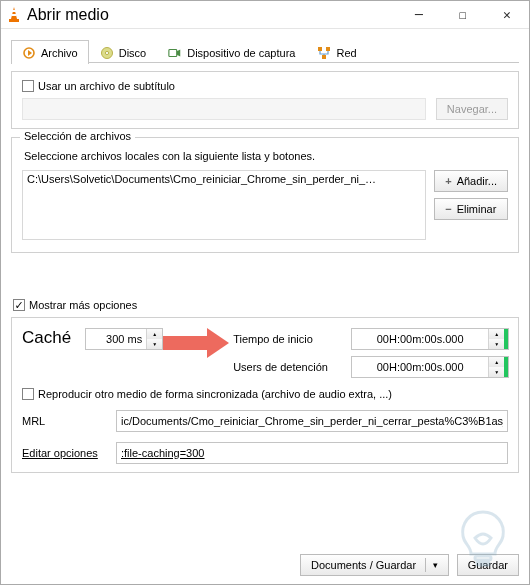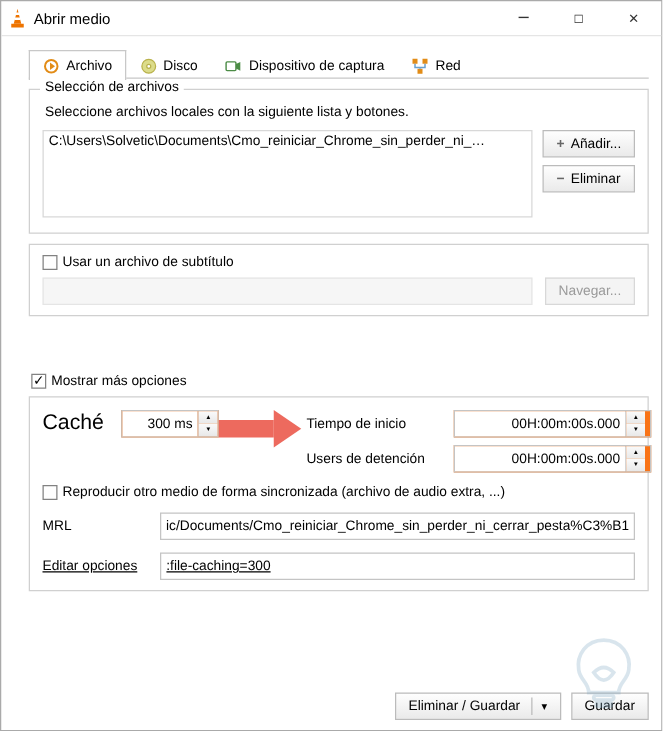--- a/index.html
+++ b/index.html
@@ -2,24 +2,24 @@
 <html><head>
 <meta charset="utf-8">
 <style>
   * { box-sizing: border-box; }
   html,body { margin:0; padding:0; font-family:"Segoe UI",Tahoma,sans-serif; font-size:11px; color:#000; background:#fff; }
   .window { width:530px; height:585px; border:1px solid #aaa; position:relative; background:#fff; }
   
   .titlebar { height:28px; display:flex; align-items:center; padding-left:6px; border-bottom:1px solid #e5e5e5; }
   .vlc-cone { width:14px; height:16px; margin-right:6px; position:relative; }
   .vlc-cone svg { display:block; }
-  .title-text { flex:1; font-size:12px; }
+  .title-text { flex:1; font-size:16px; }
   .winbtn { width:44px; height:28px; display:flex; align-items:center; justify-content:center; font-family:Consolas,monospace; font-size:13px; color:#333; }
   
-  .body { position:absolute; top:28px; left:0; right:0; bottom:0; padding:10px 10px 8px 22px; display:flex; flex-direction:column; }
+  .body { position:absolute; top:28px; left:0; right:0; bottom:0; padding:10px 10px 8px 10px; display:flex; flex-direction:column; }
   
   .tabs { display:flex; position:relative; height:24px; }
   .tab { display:flex; align-items:center; gap:5px; padding:0 10px; height:24px; border:1px solid transparent; border-bottom:none; position:relative; top:1px; cursor:pointer; }
   .tab.active { border-color:#c8c8c8; background:#fff; z-index:2; }
   .tab-icon { width:14px; height:14px; display:block; }
   .tabbaseline { position:absolute; left:0; right:0; bottom:0; border-bottom:1px solid #c8c8c8; }
   
   .panel { border:1px solid #d0d0d0; margin-top:8px; padding:10px 10px 8px 10px; position:relative; }
   .panel-legend { position:absolute; top:-8px; left:8px; background:#fff; padding:0 4px; font-size:11px; }
   .hint { font-size:11px; margin:2px 0 8px 2px; }
@@ -33,26 +33,26 @@
   .subt-row { display:flex; align-items:center; margin-bottom:6px; }
   .subt-input-row { display:flex; gap:10px; }
   .txt { flex:1; height:22px; border:1px solid #d8d8d8; padding:2px 4px; font-size:11px; background:#fff; }
   .txt.disabled { background:#f6f6f6; border-color:#e5e5e5; color:#888; }
   
   .showmore { display:flex; align-items:flex-end; margin:10px 0 6px 2px; }
   .adv { border:1px solid #d0d0d0; padding:10px 10px 8px 10px; display:flex; flex-direction:column; gap:10px; }
   .adv-row { display:flex; align-items:center; }
   .label { width:50px; font-size:17px; }
   .label-lg { width:110px; font-size:11px; text-align:left; }
-  .spin { display:flex; align-items:stretch; border:1px solid #c4c4c4; height:22px; background:#f97316; width:86px; }
+  .spin { display:flex; align-items:stretch; border:1px solid #c4c4c4; height:22px; background:#22c55e; width:86px; }
   .spin-input { border:none; width:60px; text-align:right; padding:0 4px; font-size:11px; }
   .spin-btns { width:16px; display:flex; flex-direction:column; border-left:1px solid #d4d4d4; }
   .spin-up, .spin-down { flex:1; display:flex; align-items:center; justify-content:center; font-size:5px; background:linear-gradient(#fafafa,#e8e8e8); cursor:pointer; }
   .spin-wide { width:158px; }
-  .spin-wide .spin-input { width:136px; }
+  .spin-wide .spin-input { width:136px;text-align:center; }
   .adv-time { display:flex; flex-direction:column; gap:6px; }
   .adv-time-row { display:flex; align-items:center; gap:8px; }
   .arrow-wrap { flex:1; display:flex; justify-content:center; align-items:center; }
   .arrow { width:70px; height:30px; position:relative; }
   .arrow .shaft { position:absolute; left:0; top:8px; width:44px; height:14px; background:#ed6a5e; }
   .arrow .head  { position:absolute; left:44px; top:0; width:0; height:0; border-left:22px solid #ed6a5e; border-top:15px solid transparent; border-bottom:15px solid transparent; }
   .small-input { height:22px; border:1px solid #c4c4c4; padding:2px 4px; font-size:11px; }
   .full { flex:1; }
   
   .footer { margin-top:auto; padding-top:6px; display:flex; justify-content:flex-end; gap:8px; }
@@ -109,49 +109,49 @@
         <svg class="tab-icon" viewBox="0 0 14 14">
             <rect x="1" y="1" width="4" height="4" fill="#e28c17"></rect>
             <rect x="9" y="1" width="4" height="4" fill="#e28c17"></rect>
             <rect x="5" y="9" width="4" height="4" fill="#e28c17"></rect>
             <path d="M3 5 V8 H11 V5 M7 8 V9" stroke="#6aa0cf" stroke-width="1.2" fill="none"></path>
           </svg>
         <span>Red</span>
       </div>
     </div>
 
+    <div class="panel" style="padding:8px 10px;">
+      <div class="subt-row">
+        <span class="checkbox"></span>
+        <span>Usar un archivo de subtítulo</span>
+      </div>
+      <div class="subt-input-row">
+        <input class="txt disabled" disabled="" style="">
+        <div class="btn disabled">
+          <span>Navegar...</span>
+        </div>
+      </div>
+    </div>
+
     <div class="panel" style="padding-bottom:12px;">
       <span class="panel-legend">Selección de archivos</span>
       <div class="hint">Seleccione archivos locales con la siguiente lista y botones.</div>
       <div class="filerow">
         <div class="filelist">
           <div>C:\Users\Solvetic\Documents\Cmo_reiniciar_Chrome_sin_perder_ni_…</div>
         </div>
         <div class="sidebtns">
           <div class="btn">
             <span style="font-weight:bold;color:#666;">+</span>
             <span>Añadir...</span>
           </div>
           <div class="btn">
             <span style="font-weight:bold;color:#666;">−</span>
             <span>Eliminar</span>
           </div>
-        </div>
-      </div>
-    </div>
-
-    <div class="panel" style="padding:8px 10px;">
-      <div class="subt-row">
-        <span class="checkbox"></span>
-        <span>Usar un archivo de subtítulo</span>
-      </div>
-      <div class="subt-input-row">
-        <input class="txt disabled" disabled="" style="">
-        <div class="btn disabled">
-          <span>Navegar...</span>
         </div>
       </div>
     </div>
 
     <div style="height:36px;"></div>
 
     <div class="showmore">
       <span class="checkbox checked"></span>
       <span>Mostrar más opciones</span>
     </div>
@@ -211,21 +211,21 @@
 
       <div class="adv-row" style="gap:8px;text-decoration:underline;">
         <span style="width:86px;">Editar opciones</span>
         <input class="small-input full" value=":file-caching=300" style="">
       </div>
 
     </div>
 
     <div class="footer">
       <div class="btn">
-        <span>Eliminar / Guardar</span>
+        <span>Documents / Guardar</span>
         <span style="border-left:1px solid #bbb;height:14px;margin:0 2px 0 4px;"></span>
         <span style="font-size:9px;">▾</span>
       </div>
       <div class="btn">
         <span>Guardar</span>
       </div>
     </div>
 
   </div>
 

